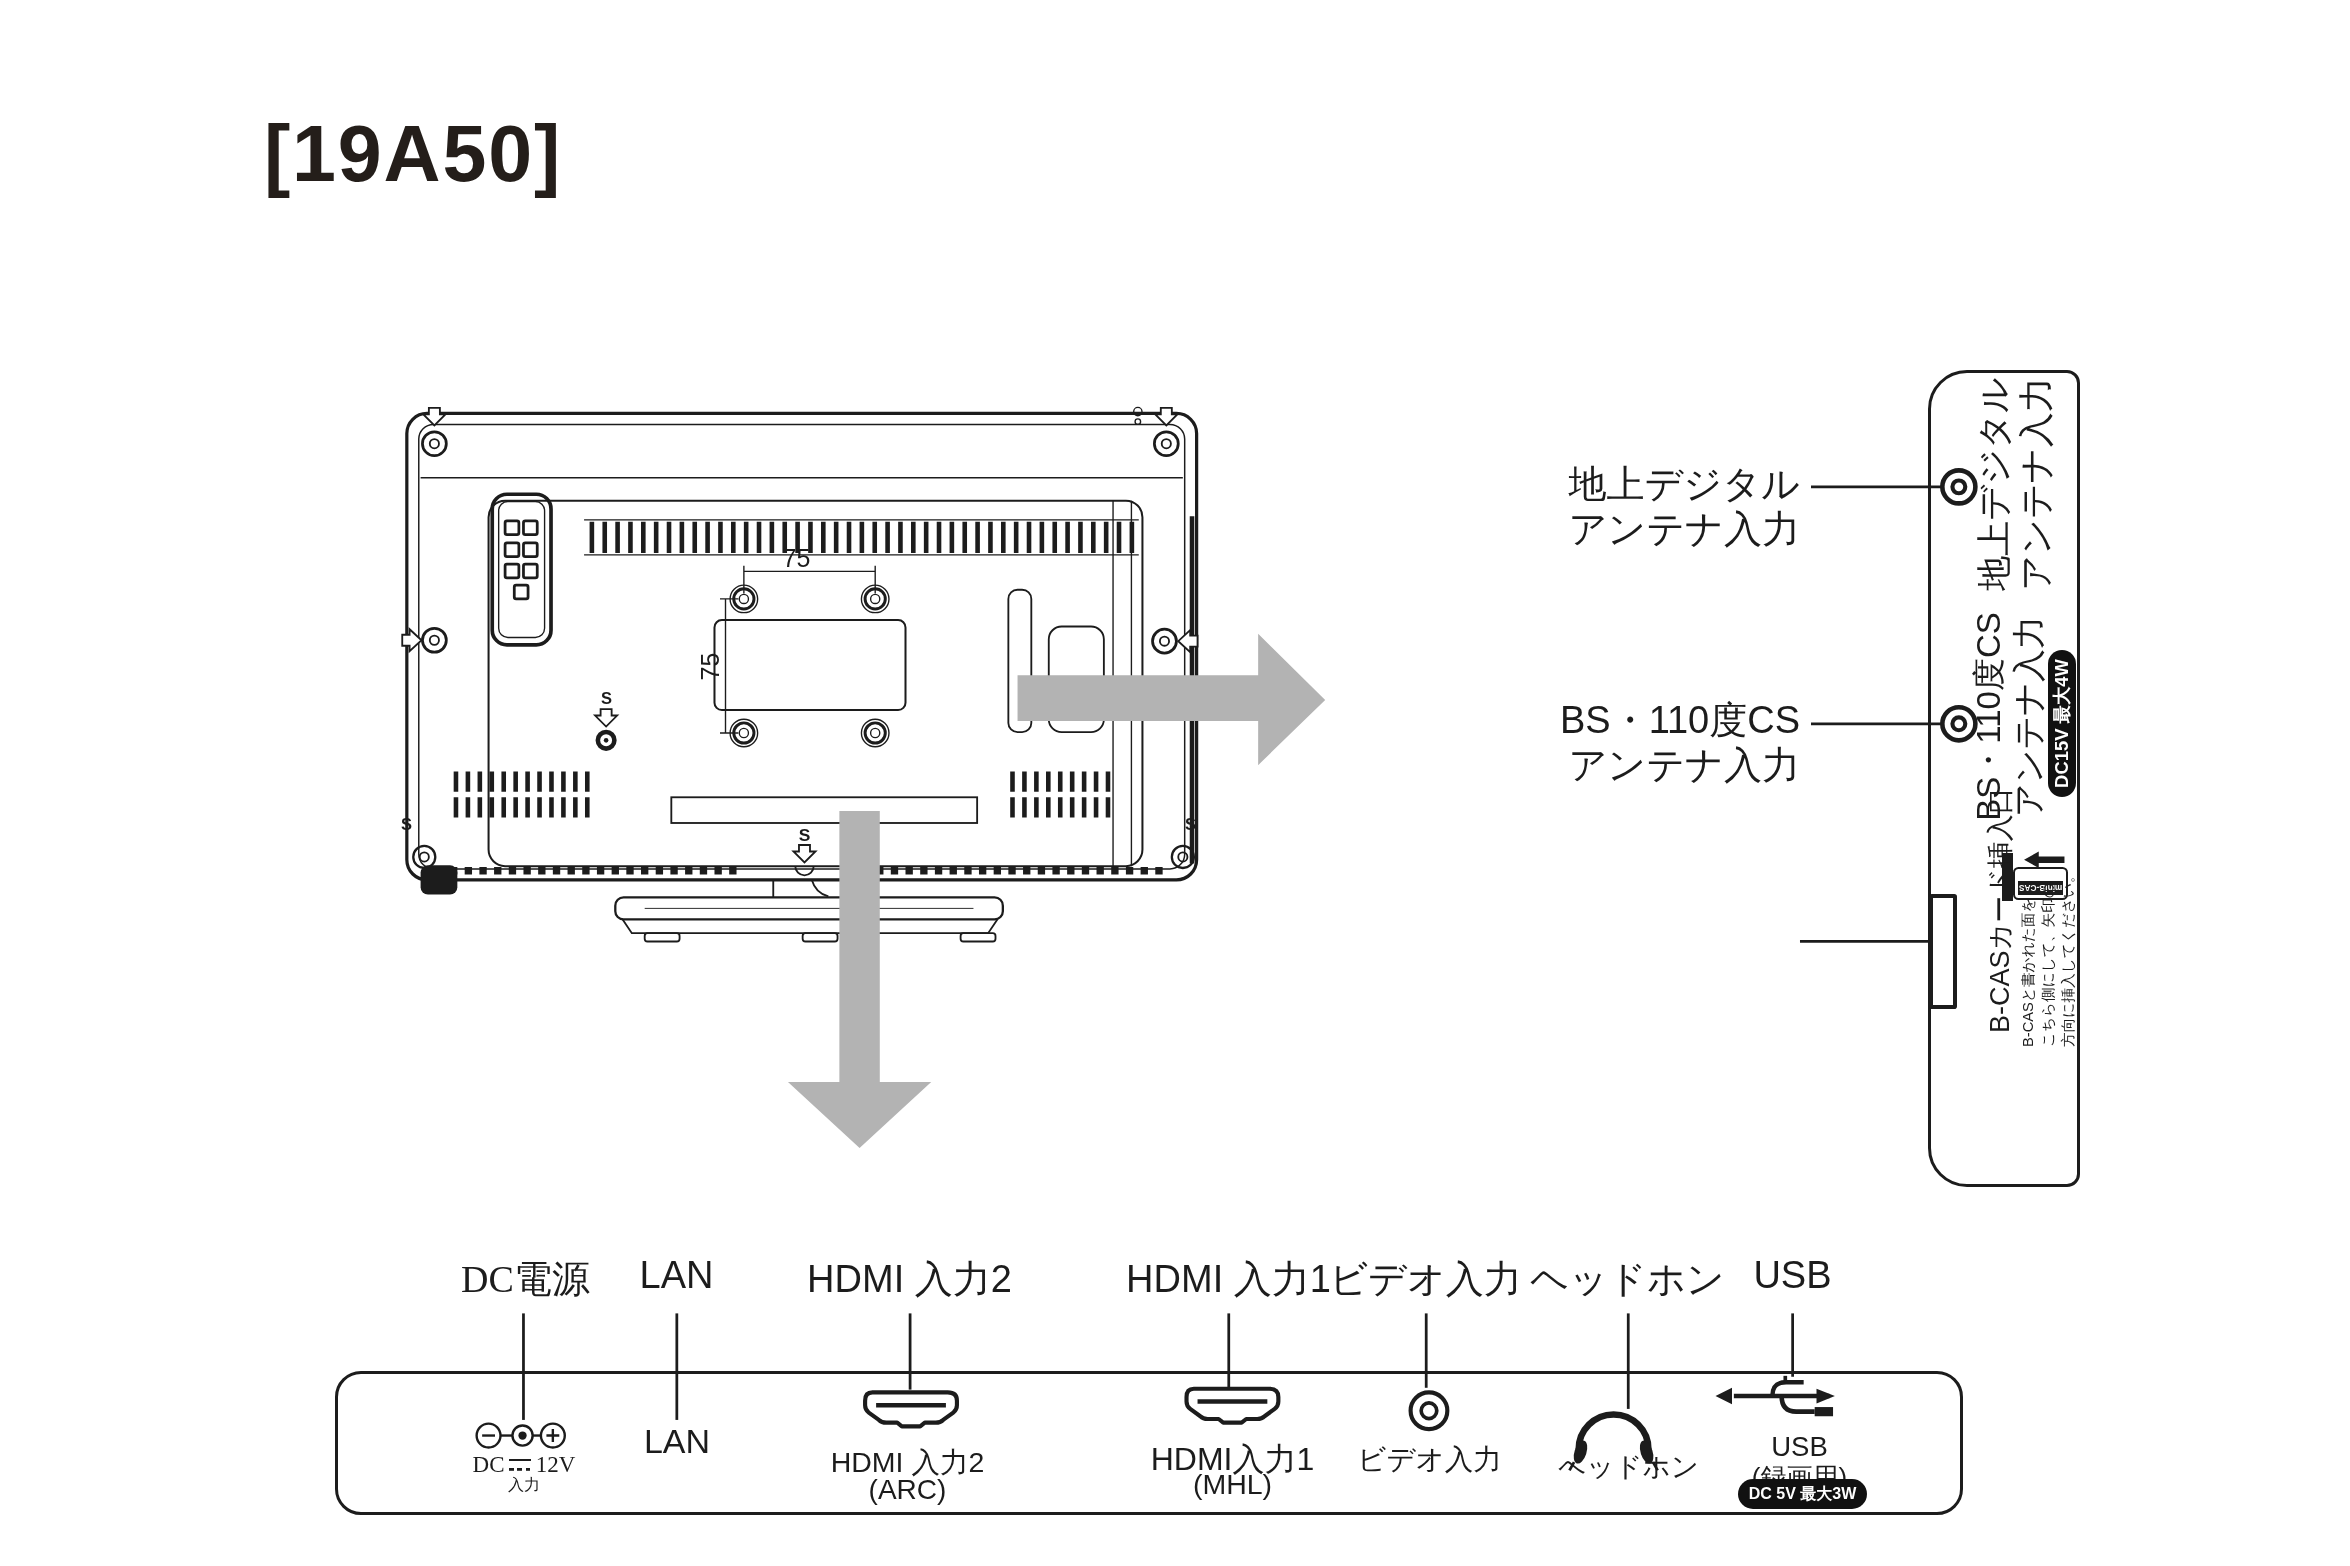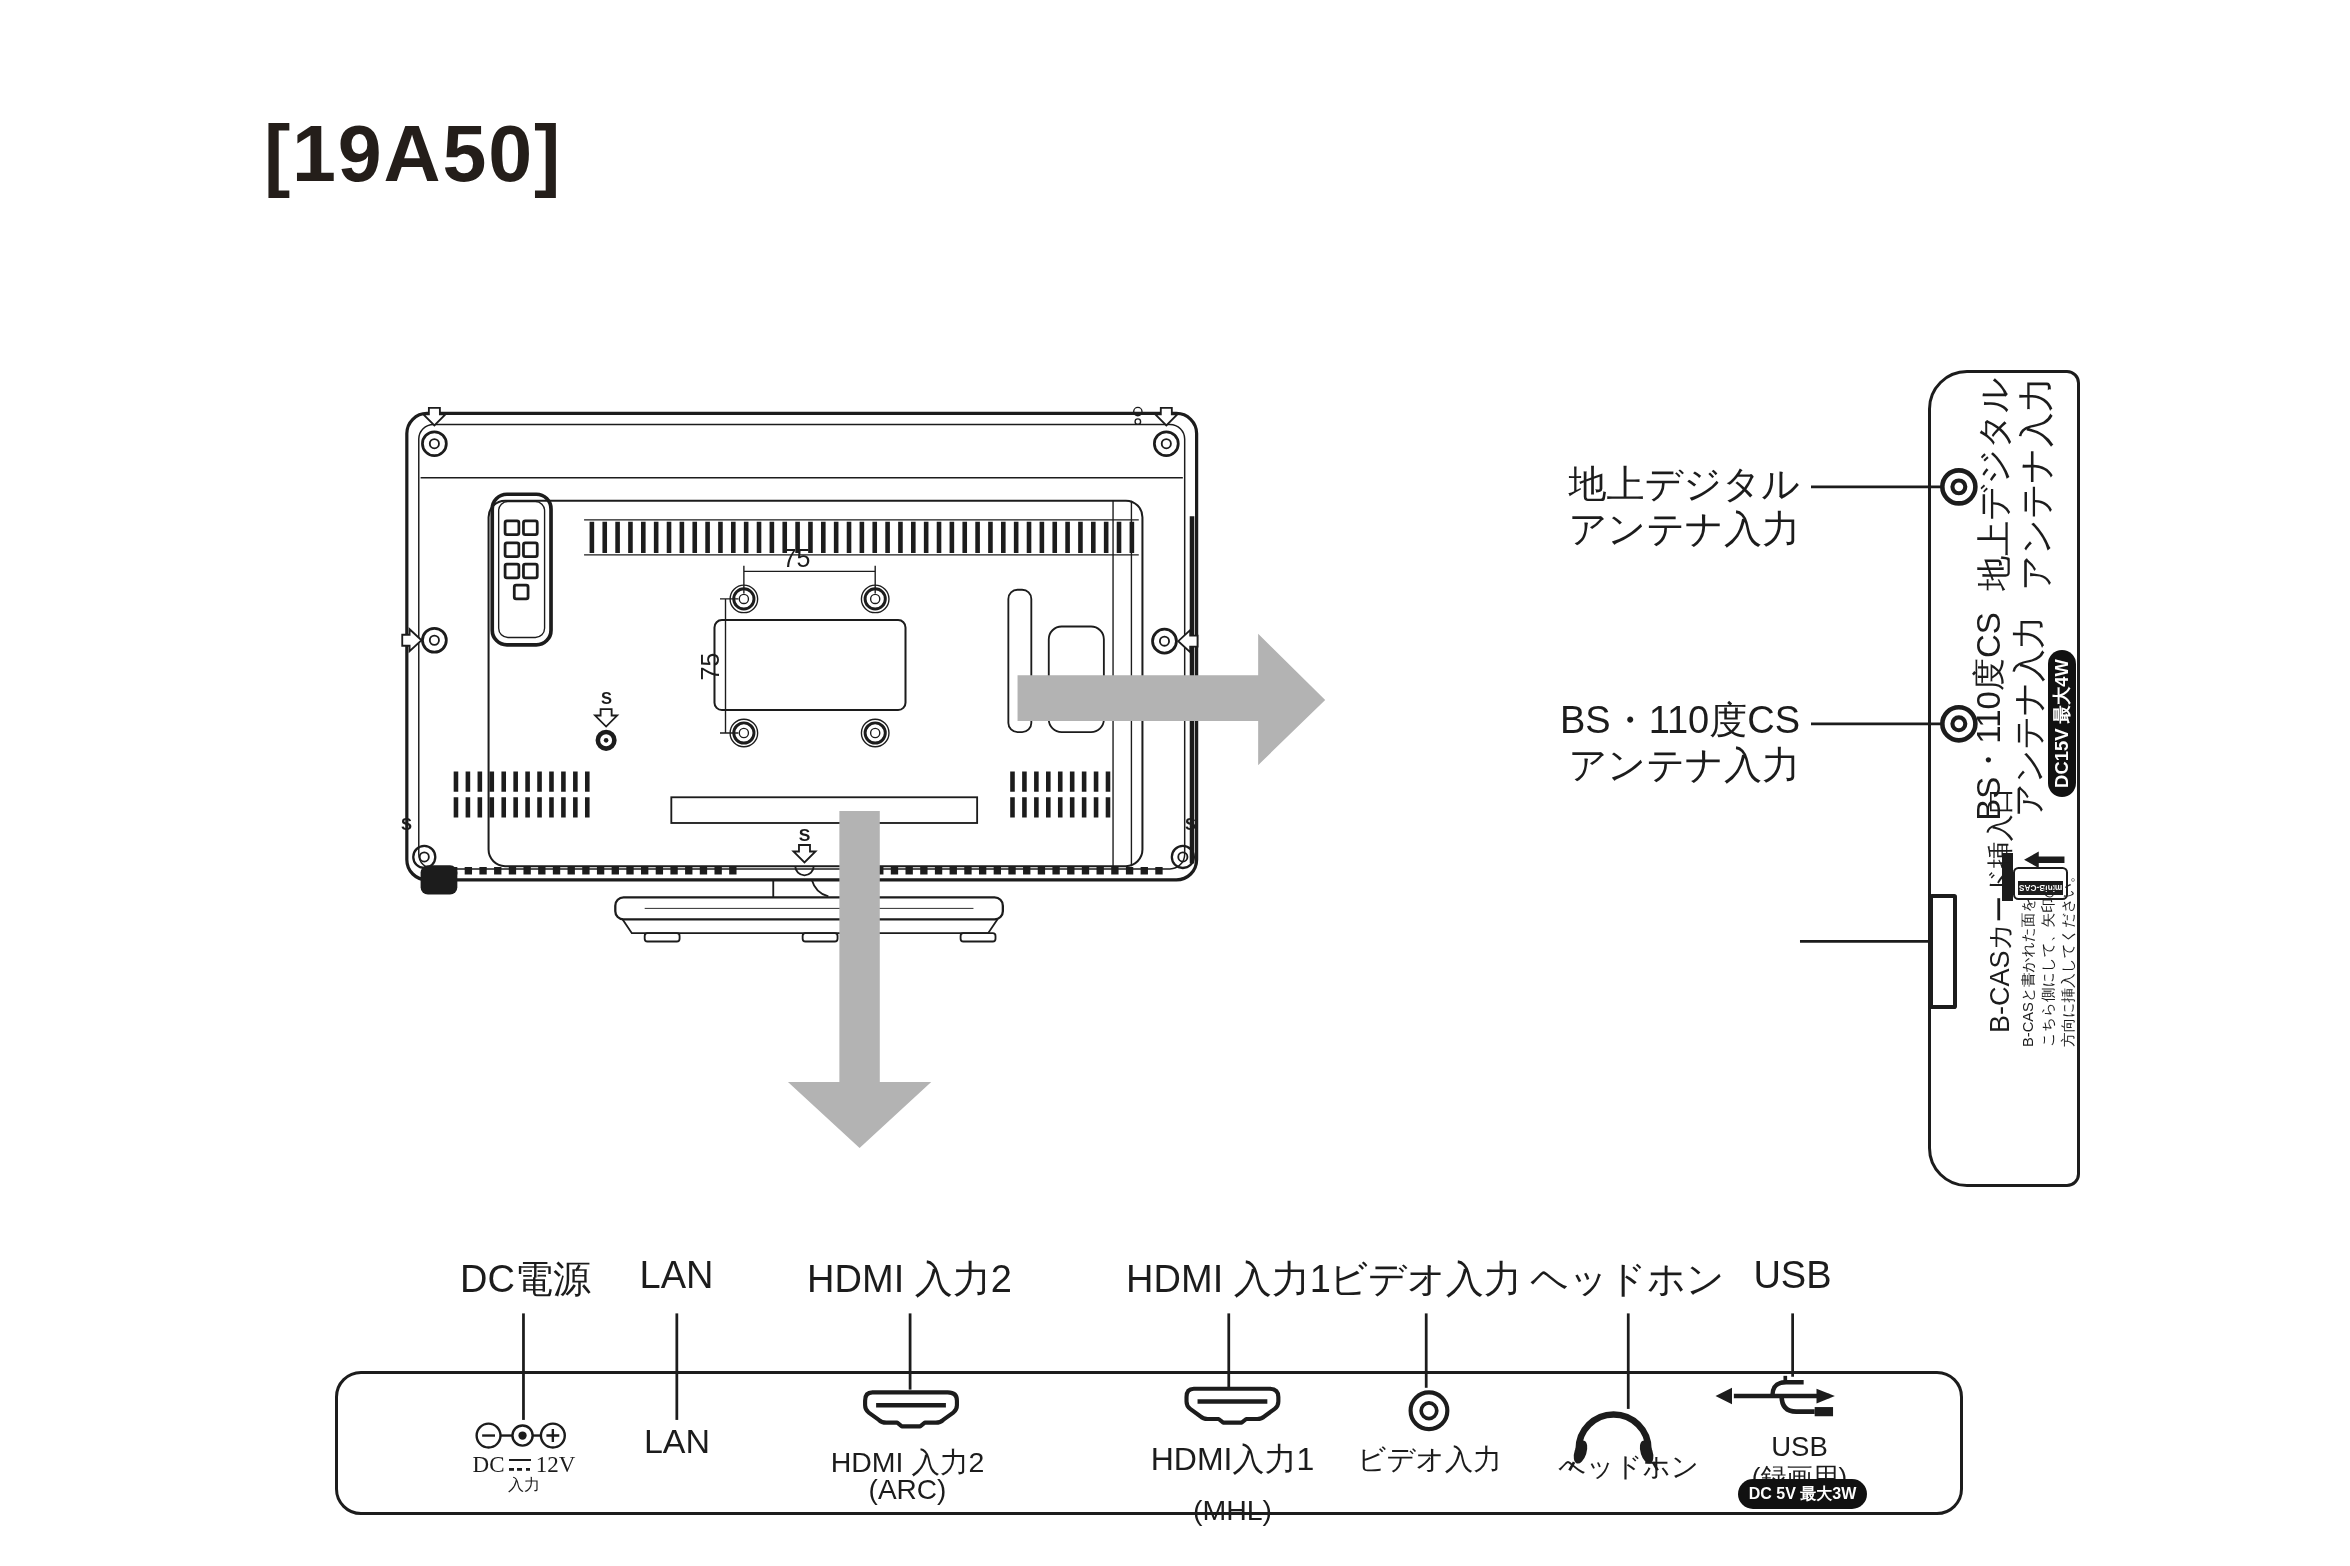--- a/index.html
+++ b/index.html
@@ -244,39 +244,39 @@
     <div>アンテナ入力</div>
   </div>
   <div class="txt rot pill" style="left:2048px;top:797px;width:147px;height:27.5px;font-size:18.4px;">DC15V 最大4W</div>
   <div class="txt rot" style="left:1982px;top:1033px;width:216px;font-size:27px;">B-CASカード挿入口</div>
   <div class="txt rot" style="left:2018px;top:1047px;width:184px;font-size:14.7px;line-height:20px;">
     <div>B-CASと書かれた面を</div>
     <div>こちら側にして、矢印の</div>
     <div>方向に挿入してください。</div>
   </div>
 
-  <div class="txt toplabel ctr" style="left:388px;">DC電源</div>
+  <div class="txt toplabel ctr" style="left:388px;font-family:Liberation Serif, serif;">DC電源</div>
   <div class="txt toplabel ctr" style="left:539px;">LAN</div>
   <div class="txt toplabel ctr" style="left:772px;">HDMI 入力2</div>
   <div class="txt toplabel ctr" style="left:1091px;">HDMI 入力1</div>
   <div class="txt toplabel ctr" style="left:1288px;">ビデオ入力</div>
   <div class="txt toplabel ctr" style="left:1490px;">ヘッドホン</div>
   <div class="txt toplabel ctr" style="left:1655px;">USB</div>
 
   <div class="txt dcline" style="left:455px;top:1452px;width:138px;font-family:Liberation Serif, serif;">
     <span>DC</span>
       <span class="dc-sym"></span>
       <span>12V</span>
   </div>
   <div class="txt ctr" style="left:455px;top:1475px;width:138px;font-size:16px;">入力</div>
   <div class="txt ctr" style="left:608px;top:1422px;width:138px;font-size:34px;">LAN</div>
   <div class="txt ctr" style="left:770px;top:1444px;width:275px;font-size:28.5px;">HDMI 入力2</div>
   <div class="txt ctr" style="left:770px;top:1474px;width:275px;font-size:28px;">(ARC)</div>
   <div class="txt ctr" style="left:1095px;top:1438px;width:275px;font-size:32px;">HDMI入力1</div>
-  <div class="txt ctr" style="left:1095px;top:1468px;width:275px;font-size:28.5px;margin-top:26px;">(MHL)</div>
+  <div class="txt ctr" style="left:1095px;top:1468px;width:275px;font-size:28.5px;">(MHL)</div>
   <div class="txt ctr" style="left:1292px;top:1441px;width:275px;font-size:28.5px;">ビデオ入力</div>
   <div class="txt ctr" style="left:1491px;top:1449px;width:275px;font-size:27.5px;">ヘッドホン</div>
   <div class="txt ctr" style="left:1662px;top:1431px;width:275px;font-size:27.5px;">USB</div>
   <div class="txt ctr" style="left:1662px;top:1460px;width:275px;font-size:26px;">(録画用)</div>
   <div class="txt pill" style="left:1738px;top:1479px;width:129px;height:30px;font-size:16px;">DC 5V 最大3W</div>
 
 </div>
 
 
 </body></html>

